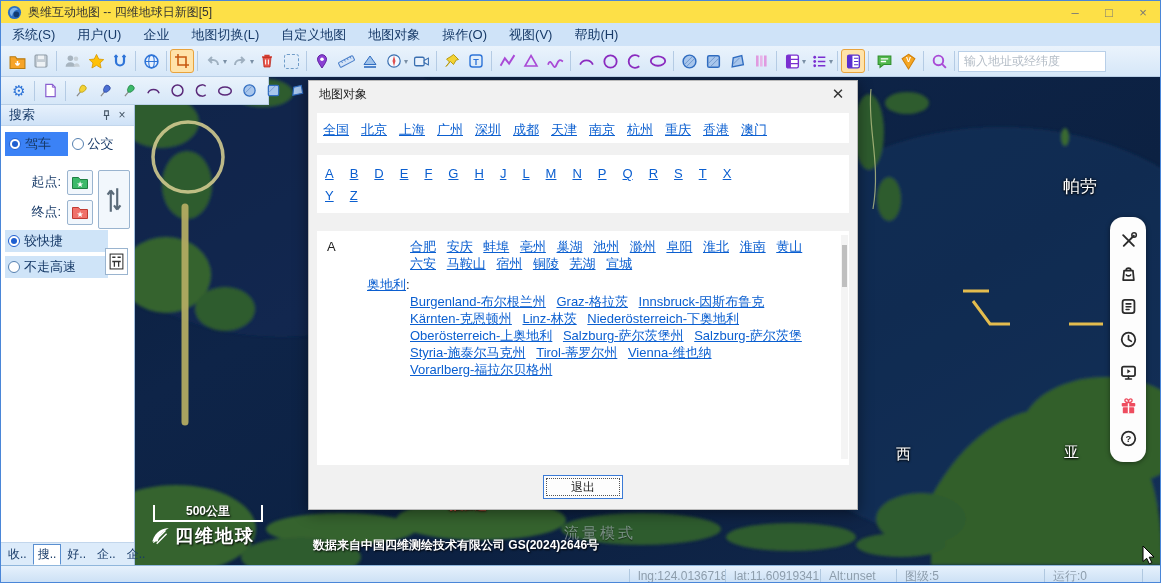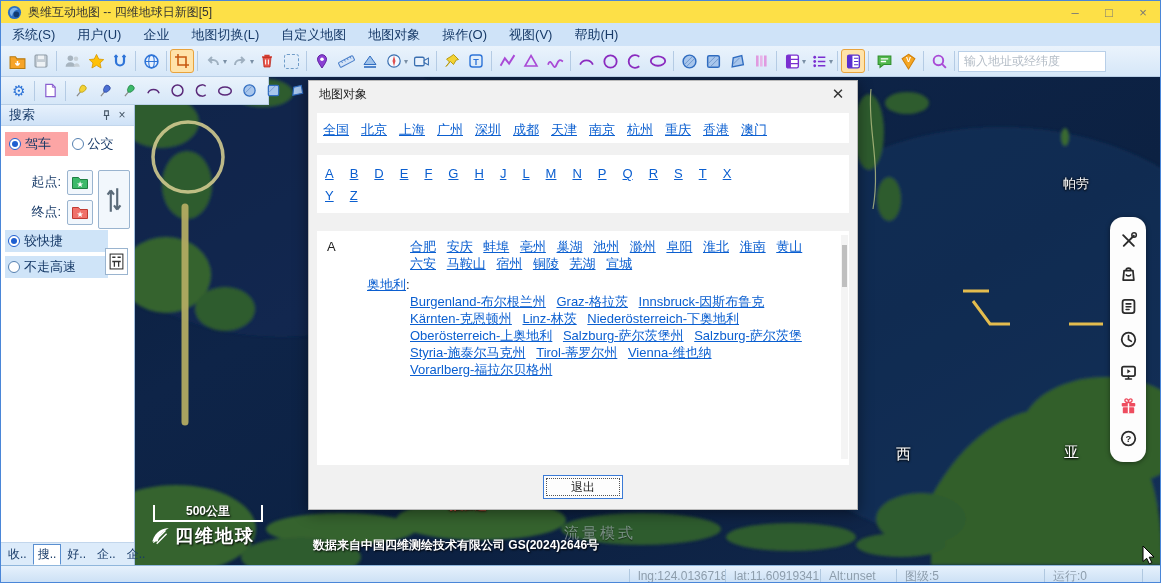--- a/index.html
+++ b/index.html
@@ -22,21 +22,21 @@
   .caret{font-size:8px;color:#7a8fa5;margin:0 1px 0 -2px;flex:none;}
   .addr-input{width:136px;height:19px;border:1px solid #b8cfe8;background:#fff;font-size:12px;padding:0 5px;color:#333;margin-right:3px;}
   .addr-input::placeholder{color:#b3bcc6;}
   .toolbar2{position:absolute;left:0;top:0;width:268px;height:28px;background:linear-gradient(#eaf3fc,#d6e7f8);
     display:flex;align-items:center;padding-left:6px;border-right:1px solid #b9cfe6;border-bottom:1px solid #b9cfe6;box-sizing:border-box;z-index:5;}
   .glyph{font-size:15px;line-height:1;}
   
   .main{position:relative;height:488px;background:linear-gradient(150deg,#0a1d3a 0%,#0e2448 35%,#0c2142 65%,#13294e 100%);overflow:hidden;}
   .map-svg{position:absolute;left:0;top:0;}
   .map-label{position:absolute;color:#fff;text-shadow:0 1px 2px #000,0 0 3px #000;white-space:nowrap;}
-  .lbl-palau{left:1062px;top:98px;font-size:13px;}
+  .lbl-palau{left:1062px;top:98px;font-size:17px;}
   .lbl-xi{left:895px;top:368px;font-size:15px;}
   .lbl-ya{left:1063px;top:366px;font-size:15px;}
   .lbl-jakarta{left:438px;top:419px;font-size:13px;font-weight:bold;color:#e0544a;text-shadow:0 1px 2px #3a0d08;}
   .lbl-jakarta .dot{display:inline-block;width:6px;height:6px;border-radius:50%;background:#f5a623;margin-right:3px;vertical-align:1px;}
   .traffic-wm{position:absolute;left:563px;top:447px;font-size:15px;letter-spacing:3px;color:rgba(195,205,215,.55);text-shadow:0 1px 1px rgba(0,0,0,.5);}
   .attrib{position:absolute;left:312px;top:460px;font-size:12px;font-weight:bold;color:#fff;text-shadow:1px 1px 2px #000;}
   .brand{position:absolute;left:148px;top:447px;display:flex;align-items:center;color:#fff;font-size:18px;font-weight:bold;text-shadow:1px 1px 2px #000;letter-spacing:2px;}
   .brand svg{margin-right:4px;}
   .scalebox{position:absolute;left:152px;top:428px;width:110px;height:17px;border-left:2px solid #fff;border-right:2px solid #fff;border-bottom:2px solid #fff;box-sizing:border-box;
     display:flex;justify-content:center;}
@@ -47,21 +47,21 @@
     display:flex;flex-direction:column;align-items:center;padding:7px 0;z-index:8;}
   .rbtn{width:30px;height:33px;display:flex;align-items:center;justify-content:center;}
   
   .sidebar{position:absolute;left:0;top:28px;bottom:0;width:134px;background:#fff;border-right:1px solid #a4c0de;box-sizing:border-box;z-index:6;}
   .sb-header{height:20px;background:linear-gradient(#e7f1fc,#cfe2f7);display:flex;align-items:center;padding:0 4px 0 8px;font-size:13px;color:#173a68;border-bottom:1px solid #c2d6ec;}
   .sb-header .sp{flex:1;}
   .sb-hbtn{width:16px;height:16px;display:flex;align-items:center;justify-content:center;color:#456;font-size:12px;}
   .sb-body{position:relative;padding:6px 4px 0 4px;font-size:13px;color:#173a68;}
   .sb-tabs{display:flex;height:24px;margin-bottom:12px;}
   .sb-tab{flex:1;display:flex;align-items:center;padding-left:4px;}
-  .sb-tab.on{background:#fca5a5;}
+  .sb-tab.on{background:#3b82f6;}
   .radio{width:12px;height:12px;border:1px solid #5580b0;border-radius:50%;background:#fff;margin-right:4px;position:relative;flex:none;box-sizing:border-box;}
   .radio.sel{border-color:#1f5fd0;}
   .radio.sel::after{content:"";position:absolute;left:2px;top:2px;width:6px;height:6px;border-radius:50%;background:#1f5fd0;}
   .sb-row{display:flex;align-items:center;height:28px;margin-bottom:2px;}
   .sb-row .lab{width:56px;text-align:right;margin-right:6px;}
   .fld-btn{width:24px;height:23px;border:1px solid #9ab4cf;background:#f2f7fc;display:flex;align-items:center;justify-content:center;border-radius:2px;}
   .sb-swap{position:absolute;right:4px;top:44px;width:30px;height:57px;border:1px solid #9ab4cf;background:#f2f7fc;display:flex;align-items:center;justify-content:center;border-radius:2px;}
   .sb-opt{display:flex;align-items:center;width:103px;height:22px;background:#cfe4f8;padding-left:3px;box-sizing:border-box;margin-top:4px;}
   .sb-traffic{position:absolute;right:6px;top:122px;width:21px;height:25px;border:1px solid #9ab4cf;background:#fff;display:flex;align-items:center;justify-content:center;}
   .sb-tabsbar{position:absolute;left:0;right:0;bottom:0;height:22px;background:#dcebfa;border-top:1px solid #c2d6ec;display:flex;align-items:flex-end;padding-left:2px;font-size:12px;color:#173a68;}

